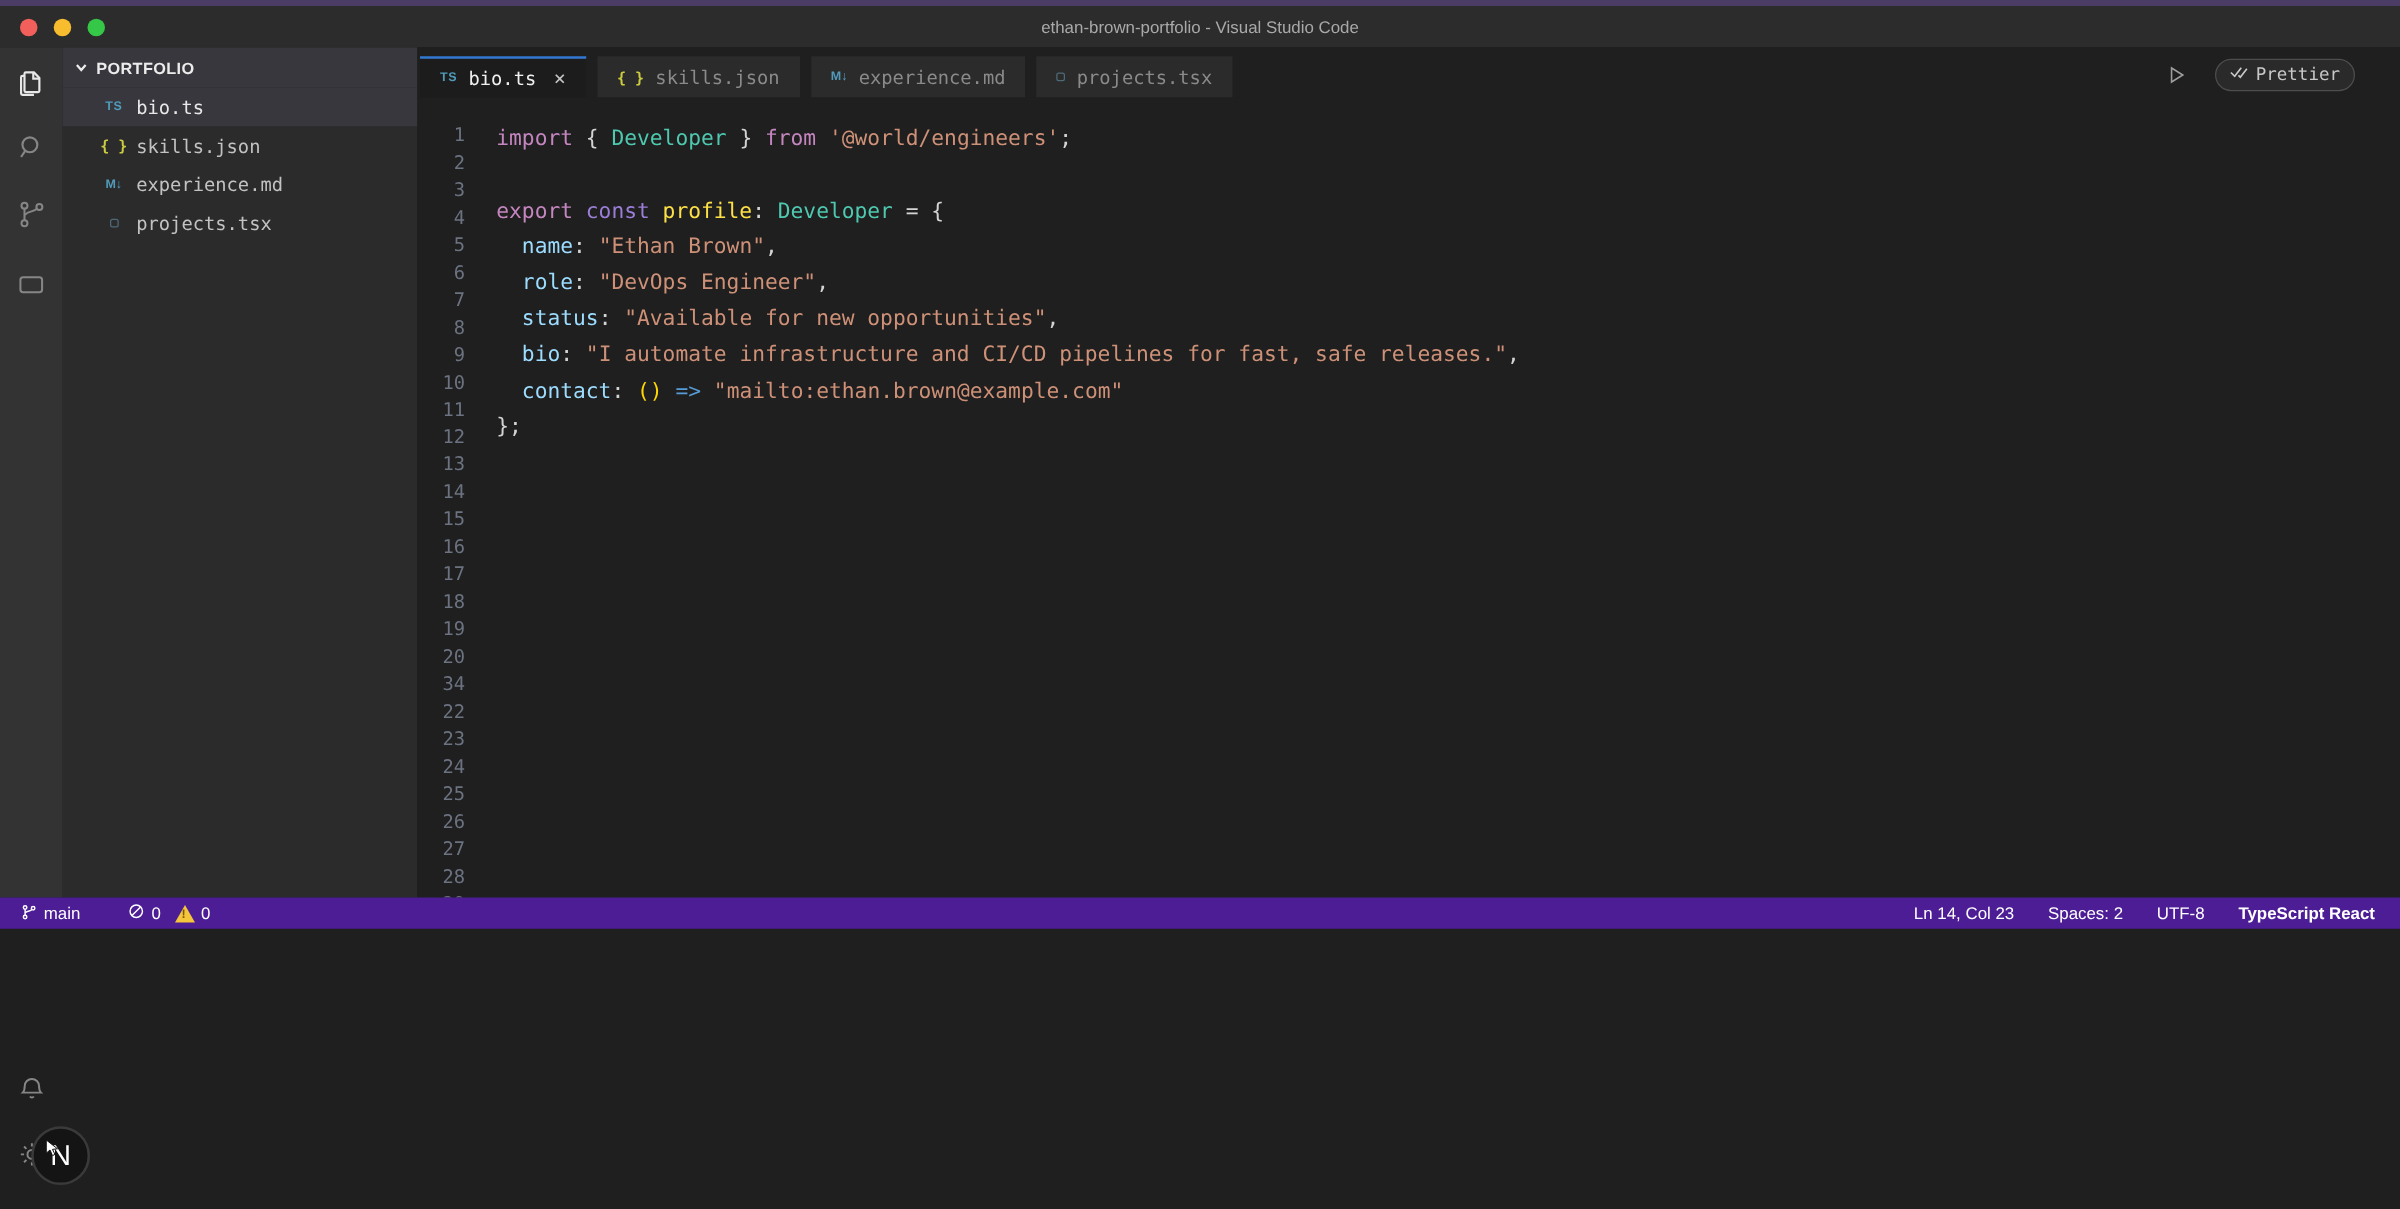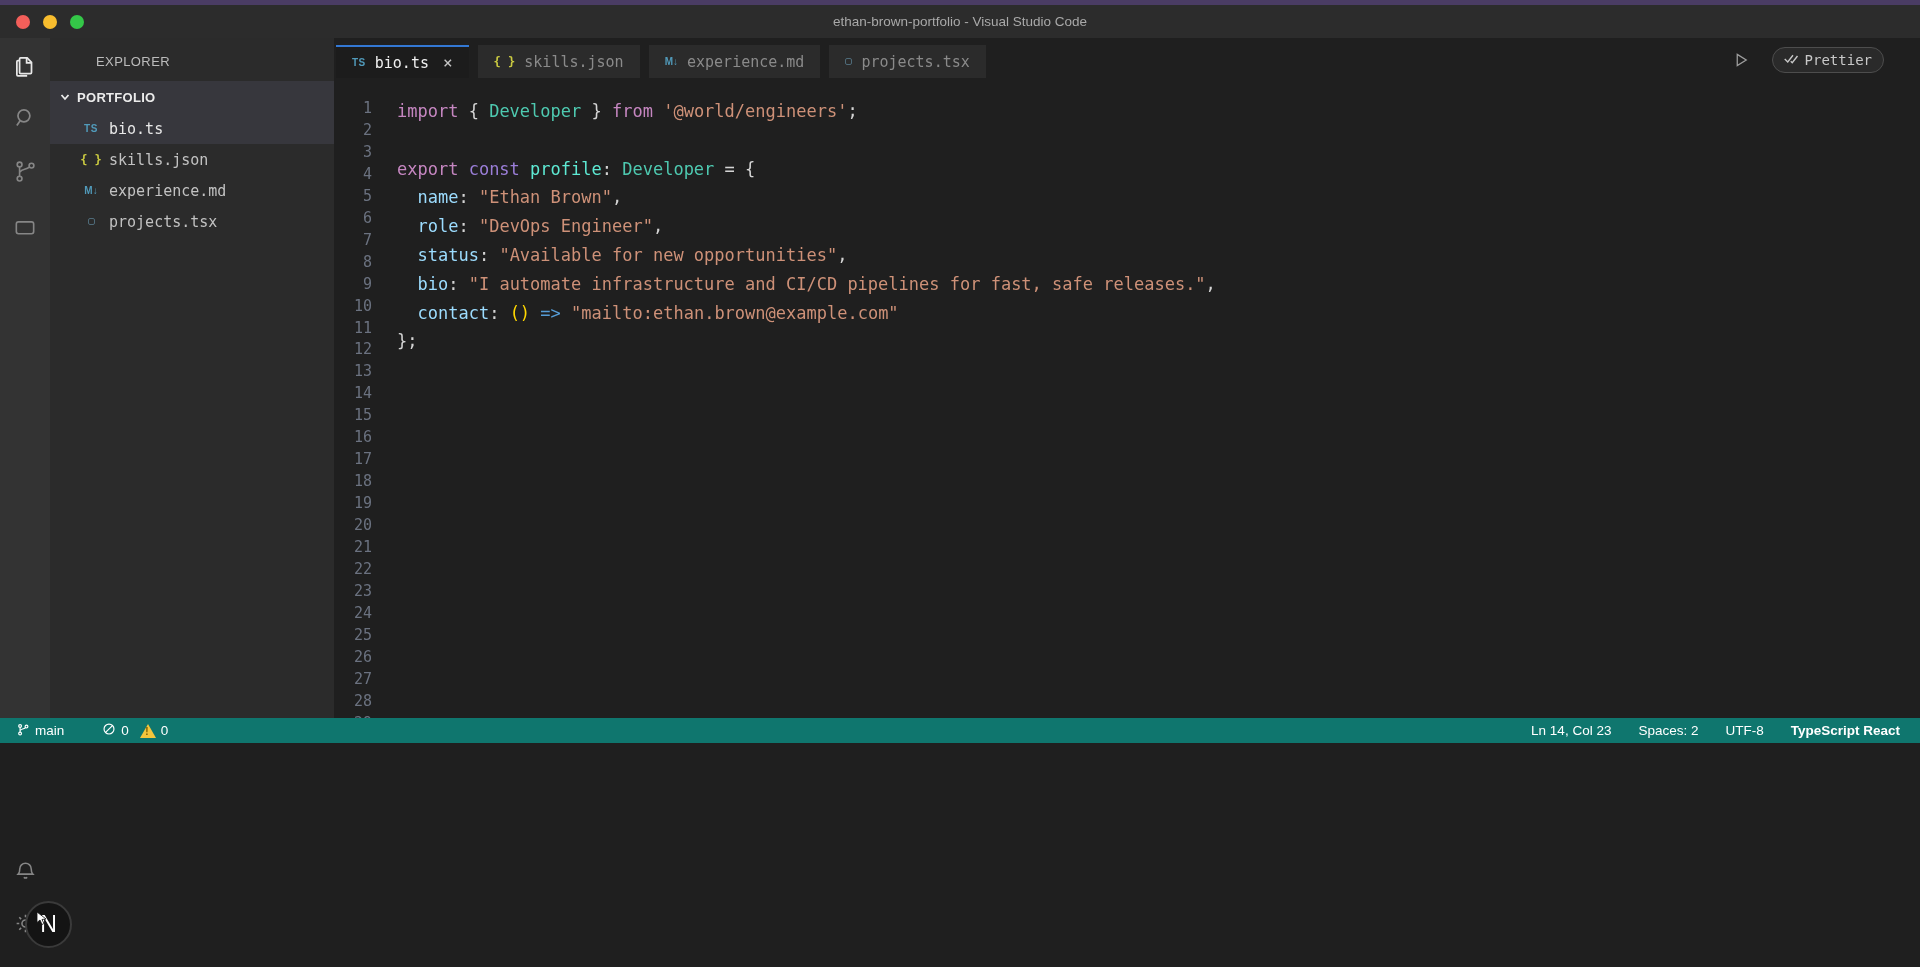--- a/index.html
+++ b/index.html
@@ -57,29 +57,29 @@
   
   #editor { flex:1; display:flex; position:relative; overflow:hidden; background:#1f1f1f; }
   #gutter { width:63px; flex:none; padding-top:20px; text-align:right; }
   #gutter div { padding-right:25px; font-family:"DejaVu Sans Mono", monospace; font-size:15px;
                 line-height:21.95px; color:#6b7280; }
   #code { flex:1; padding-top:19px; font-family:"DejaVu Sans Mono", monospace; font-size:17px;
           line-height:28.8px; white-space:pre; color:#d4d4d4; }
   .tok-kw    { color:#c586c0; }
   .tok-kw2   { color:#9b7ed8; }
   .tok-type  { color:#4ec9b0; }
-  .tok-var   { color:#5eead4; }
+  .tok-var   { color:#fde047; }
   .tok-prop  { color:#9cdcfe; }
   .tok-str   { color:#ce9178; }
   .tok-pun   { color:#d4d4d4; }
   .tok-paren { color:#ffd700; }
   .tok-op    { color:#569cd6; }
 
   
-  #statusbar { position:absolute; left:0; bottom:0; width:1920px; height:25px; background:#0f766e;
+  #statusbar { position:absolute; left:0; bottom:0; width:1920px; height:25px; background:#4c1d95;
                color:#ffffff; font-size:13.5px; display:flex; align-items:center; }
   #status-left { display:flex; align-items:center; padding-left:16px; gap:6px; }
   .sb-item { display:flex; align-items:center; gap:5px; }
   #status-problems { margin-left:32px; display:flex; align-items:center; gap:5px; }
   #status-right { margin-left:auto; display:flex; align-items:center; gap:27px; padding-right:20px; }
   #status-lang { font-weight:bold; }
   .warn-tri { position:relative; width:0; height:0; border-left:8px solid transparent;
               border-right:8px solid transparent; border-bottom:14px solid #f5c63c; }
   .warn-tri::after { content:"!"; position:absolute; left:-2.5px; top:2px; color:#7a5a00;
                      font-size:10px; font-weight:bold; }
@@ -143,21 +143,20 @@
       </div>
       <div class="act-bottom" style="top:860px; height:50px;">
         <svg width="25" height="25" viewBox="0 0 24 24" fill="none" stroke="currentColor" stroke-width="1.5">
           <circle cx="12" cy="12" r="3.4"></circle>
           <path d="M12 3.5 V6 M12 18 V20.5 M3.5 12 H6 M18 12 H20.5 M6 6 L7.8 7.8 M16.2 16.2 L18 18 M18 6 L16.2 7.8 M7.8 16.2 L6 18"></path>
         </svg>
       </div>
     </div>
 
     <div id="sidebar">
-      <div id="explorer-title">EXPLORER</div>
       <div id="folder-row">
         <span class="chev">
           <svg width="12" height="12" viewBox="0 0 12 12" fill="none" stroke="#ececec" stroke-width="1.8">
             <path d="M2.5 4 L6 8 L9.5 4"></path>
           </svg>
         </span>
         <span>PORTFOLIO</span>
       </div>
       <div id="file-list">
           <div class="file-row selected">
@@ -236,21 +235,21 @@
             <div>11</div>
             <div>12</div>
             <div>13</div>
             <div>14</div>
             <div>15</div>
             <div>16</div>
             <div>17</div>
             <div>18</div>
             <div>19</div>
             <div>20</div>
-            <div>21</div>
+            <div>34</div>
             <div>22</div>
             <div>23</div>
             <div>24</div>
             <div>25</div>
             <div>26</div>
             <div>27</div>
             <div>28</div>
             <div>29</div>
             <div>30</div>
           </div>

